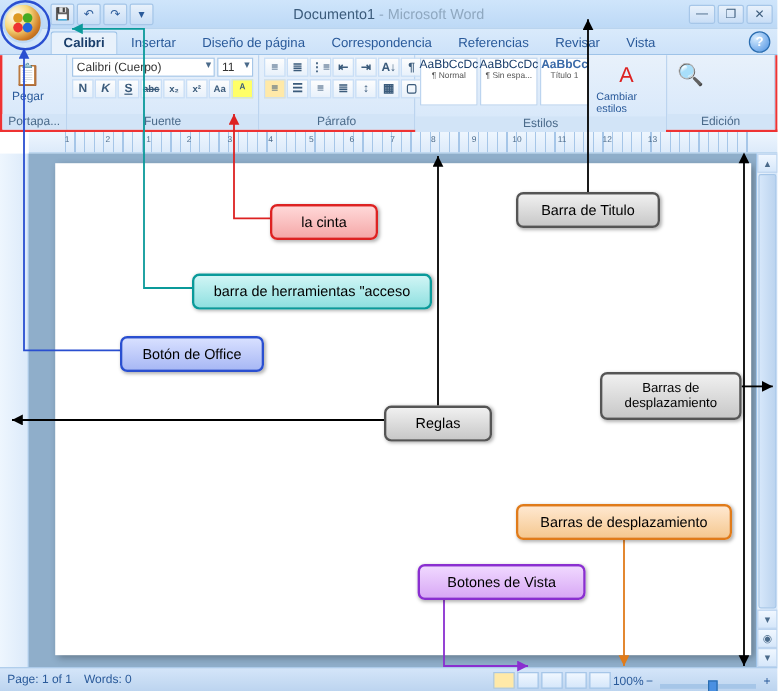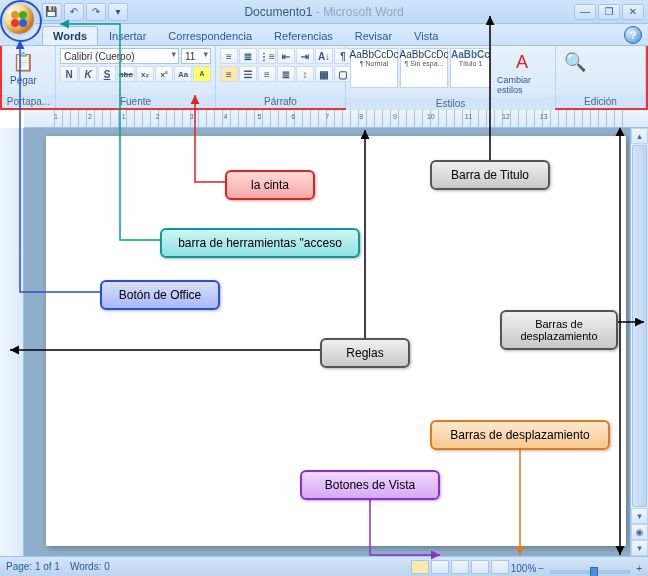--- a/index.html
+++ b/index.html
@@ -52,21 +52,21 @@
   .zoom-slider { width:80px; height:4px; background:#a6c6e8; position:relative; margin:0 4px; }
   .zoom-slider::before { content:""; position:absolute; left:50%; top:-3px; width:6px; height:10px; background:#4a90e2; border:1px solid #2a6db0; }
 
   
   .callout { position:absolute; z-index:50; padding:6px 12px; border:2px solid; border-radius:6px; font-size:12px; text-align:center; background:linear-gradient(#fff,#e0e0e0); box-shadow:1px 1px 3px rgba(0,0,0,0.3); }
   .c-red { border-color:#d22; background:linear-gradient(#ffd8d8,#f5a8a8); }
   .c-gray { border-color:#555; background:linear-gradient(#f0f0f0,#c8c8c8); }
   .c-teal { border-color:#0a9a9a; background:linear-gradient(#d0f5f5,#8fe0e0); }
   .c-blue { border-color:#2a4fd0; background:linear-gradient(#d8e0ff,#a8b8f5); }
   .c-orange { border-color:#e07b1a; background:linear-gradient(#ffe8d0,#f5c890); }
-  .c-purple { border-color:#8a2fd0; background:linear-gradient(#f0d8ff,#d8a8f5); }
+  .c-purple { border-color:#8a2fd0; background:linear-gradient(#f0d8ff,#d8a8f5);margin-left:48px; }
 
   svg.arrow { position:absolute; z-index:49; pointer-events:none; }
   .office-circle { position:absolute; left:0; top:0; width:42px; height:42px; border:2px solid #2a4fd0; border-radius:50%; z-index:30; pointer-events:none; }
 </style>
 </head>
 <body>
 
 <div class="titlebar">
   <div class="office-btn">
     <svg viewBox="0 0 20 20">
@@ -86,22 +86,23 @@
     <span class="doc">Documento1</span><span class="app"> - Microsoft Word</span>
   </div>
   <div class="win-controls">
     <div class="win-btn">—</div>
     <div class="win-btn">❐</div>
     <div class="win-btn">✕</div>
   </div>
 </div>
 
 <div class="tabs-row">
-  <div class="tab active">Words</div>
+  <div class="tab active">Calibri</div>
   <div class="tab">Insertar</div>
+  <div class="tab">Diseño de página</div>
   <div class="tab">Correspondencia</div>
   <div class="tab">Referencias</div>
   <div class="tab">Revisar</div>
   <div class="tab">Vista</div>
   <div class="help-btn">?</div>
 </div>
 
 <div class="ribbon">
   <div class="group" style="width:54px">
     <div class="group-body">

